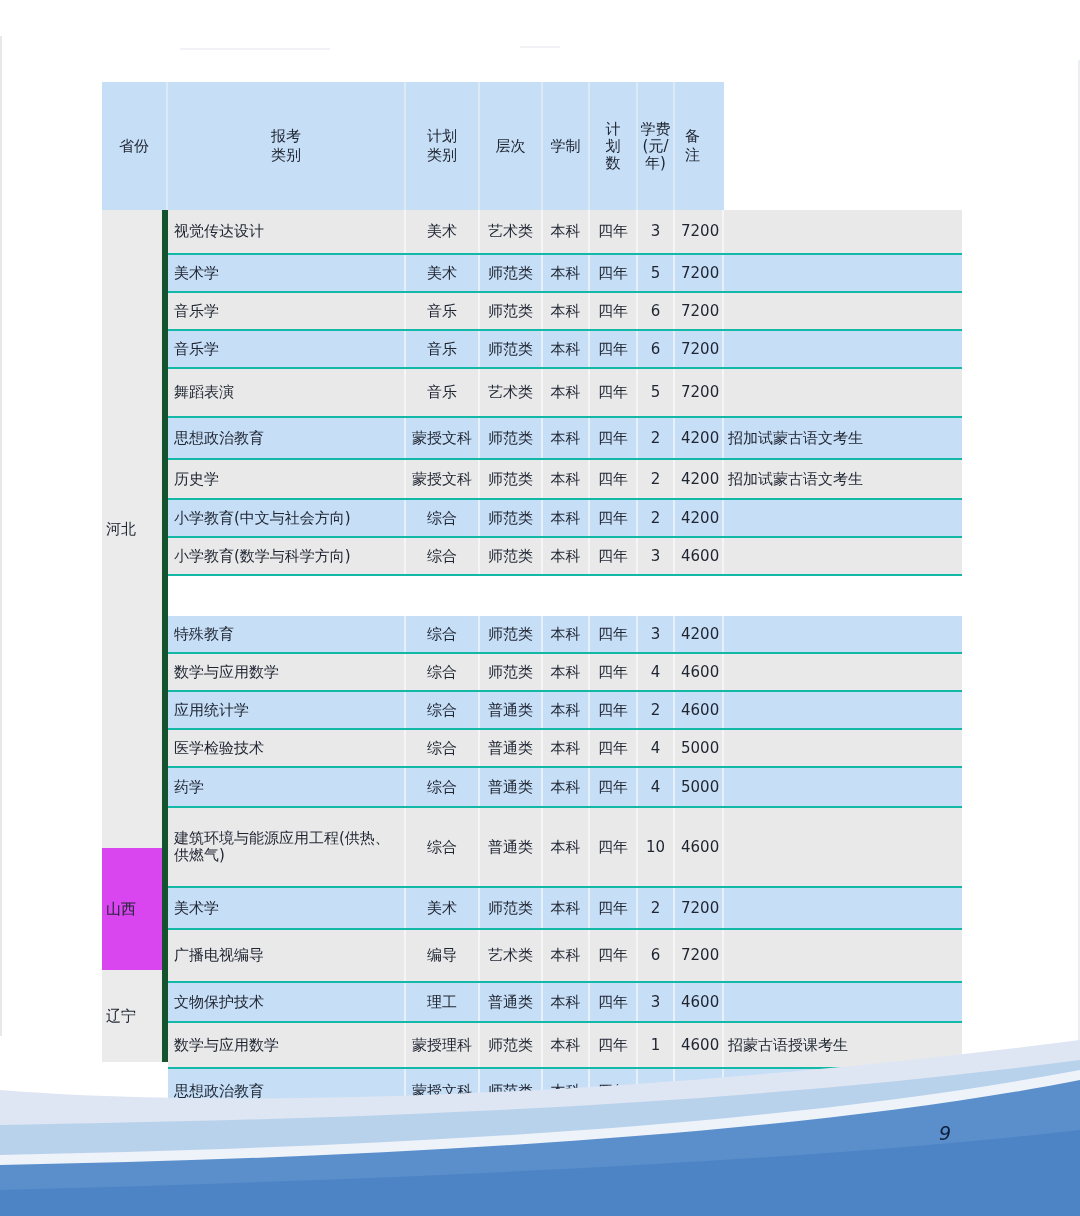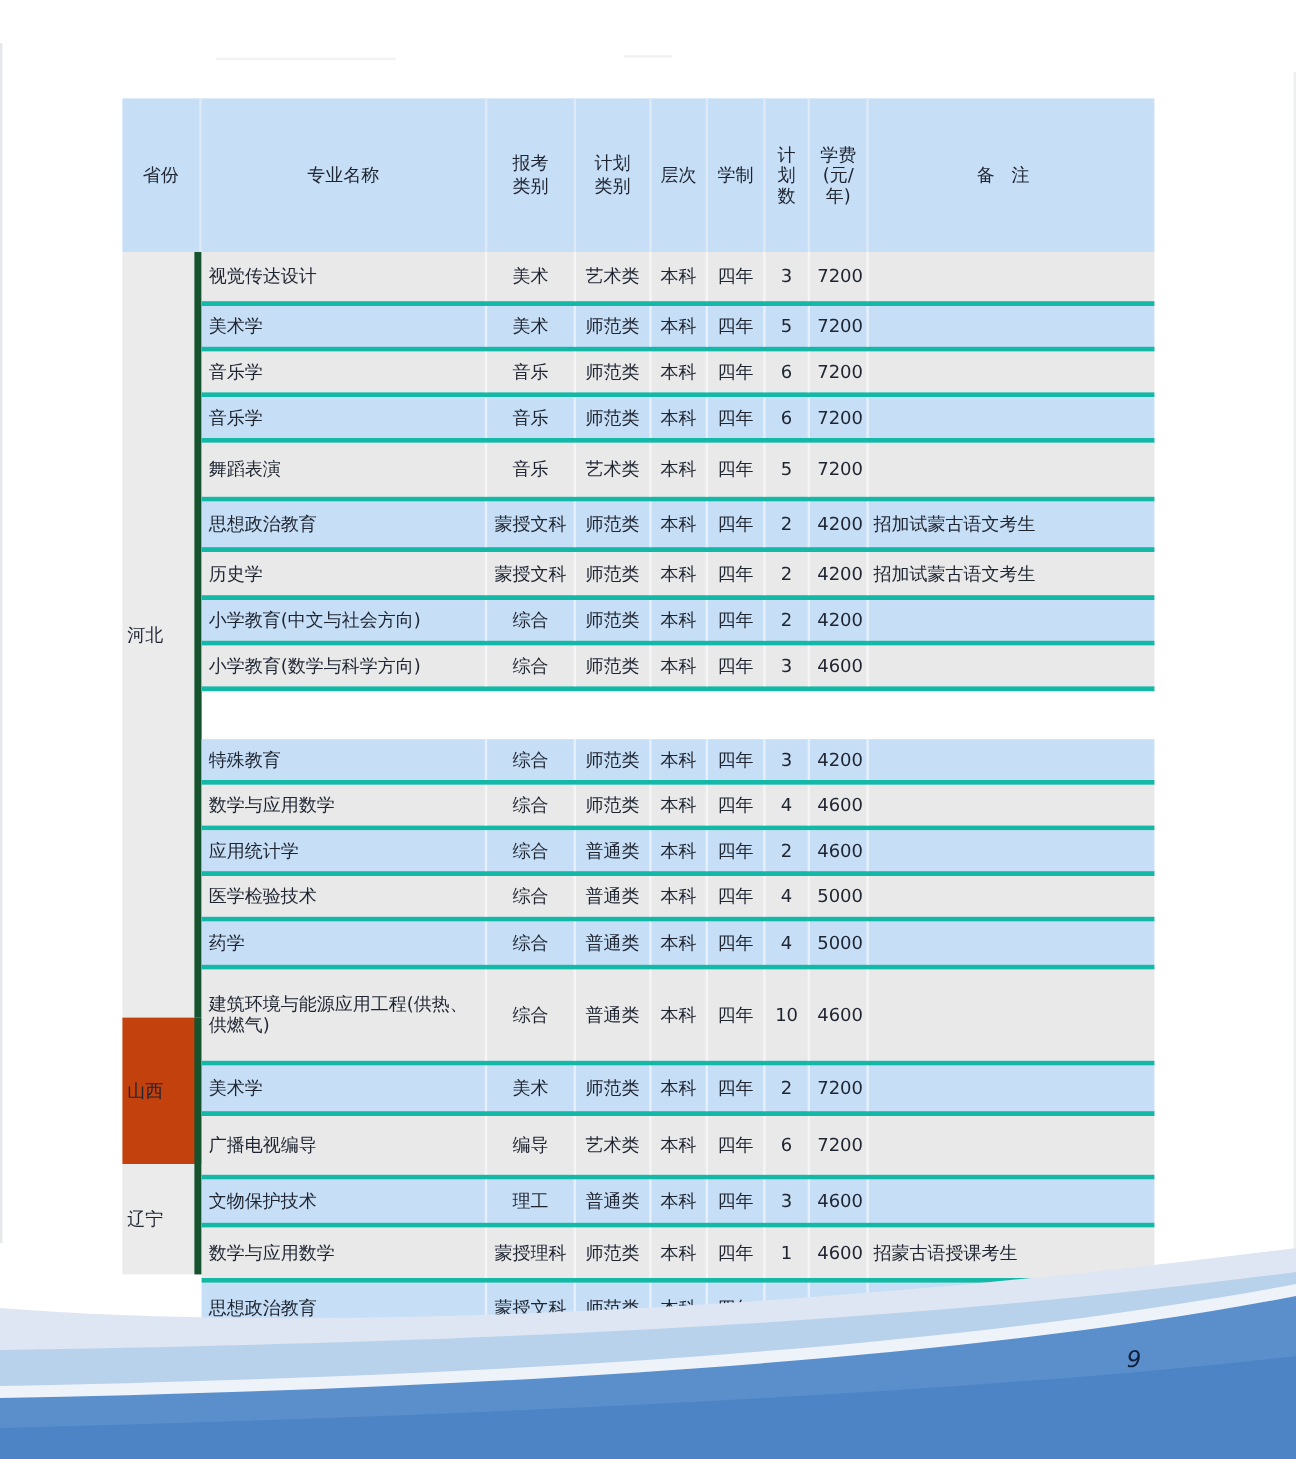--- a/index.html
+++ b/index.html
@@ -28,26 +28,26 @@
   }
   .hcell:last-child { border-right:none; }
   .hcell.note { letter-spacing:14px; }
   .body-wrap { position:relative; display:grid; grid-template-columns:66px 794px; }
   .prov-col { display:flex; flex-direction:column; }
   .prov {
     display:flex; align-items:center; padding-left:4px; font-size:15px;
     box-sizing:border-box; border-right:6px solid #14532d;
   }
   .prov.grey { background:#ebebec; }
-  .prov.blue { background:#c2410c; }
+  .prov.blue { background:#d946ef; }
   .rows { display:flex; flex-direction:column; }
   .row {
     display:grid;
     grid-template-columns: 238px 74px 63px 47px 48px 37px 49px 238px;
-    border-bottom:4px solid #14b8a6;
+    border-bottom:2px solid #14b8a6;
     box-sizing:border-box;
   }
   .row.grey { background:#e9e9ea; }
   .row.blue { background:#c6def6; }
   .cell {
     display:flex; align-items:center; font-size:15px; line-height:17px;
     box-sizing:border-box; border-right:2px solid rgba(255,255,255,0.55);
     white-space:nowrap;
   }
   .cell.c { justify-content:center; }
@@ -64,21 +64,20 @@
 <body>
 
 <div class="page-edge-left"></div>
 <div class="page-edge-right"></div>
 <div class="faint-line" style="left:180px;top:48px;width:150px;"></div>
 <div class="faint-line" style="left:520px;top:46px;width:40px;"></div>
 
 <div class="table">
   <div class="grid">
     <div class="hcell">省份</div>
-    <div class="hcell">专业名称</div>
     <div class="hcell" style="white-space:pre-line;">报考
 类别</div>
     <div class="hcell" style="white-space:pre-line;">计划
 类别</div>
     <div class="hcell">层次</div>
     <div class="hcell">学制</div>
     <div class="hcell" style="white-space:pre-line;line-height:17px;">计
 划
 数</div>
     <div class="hcell" style="white-space:pre-line;line-height:17px;">学费

